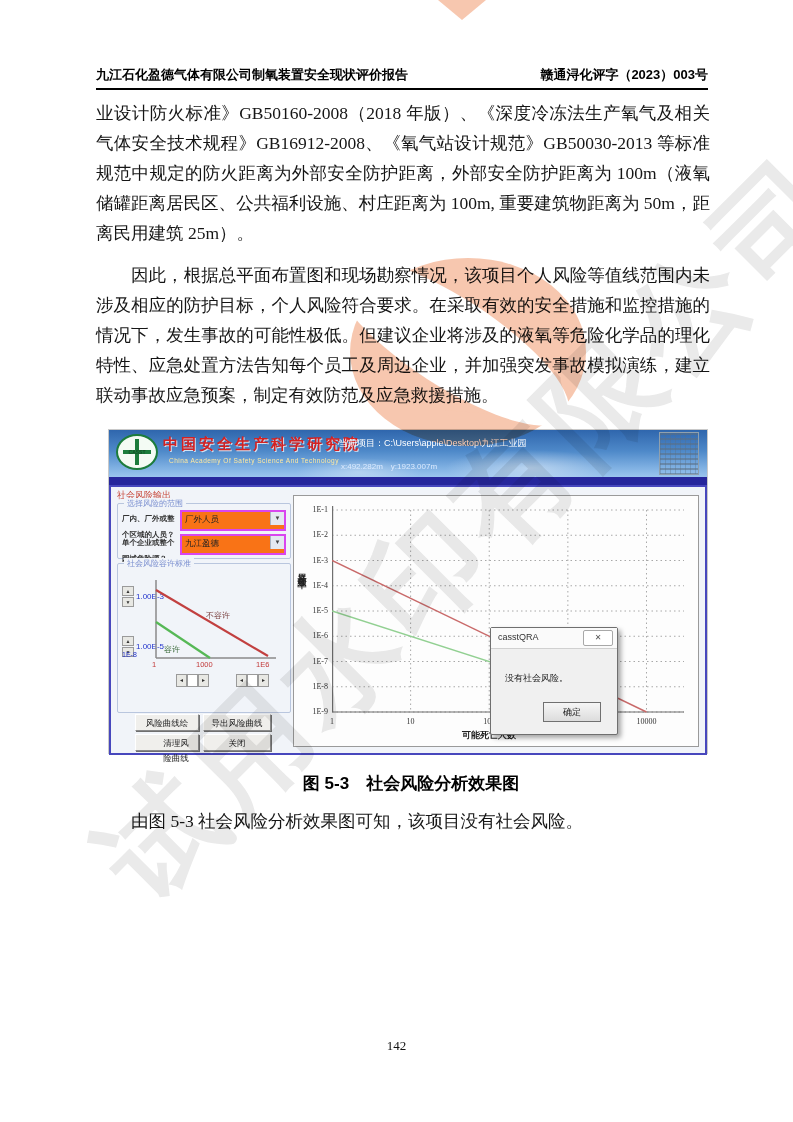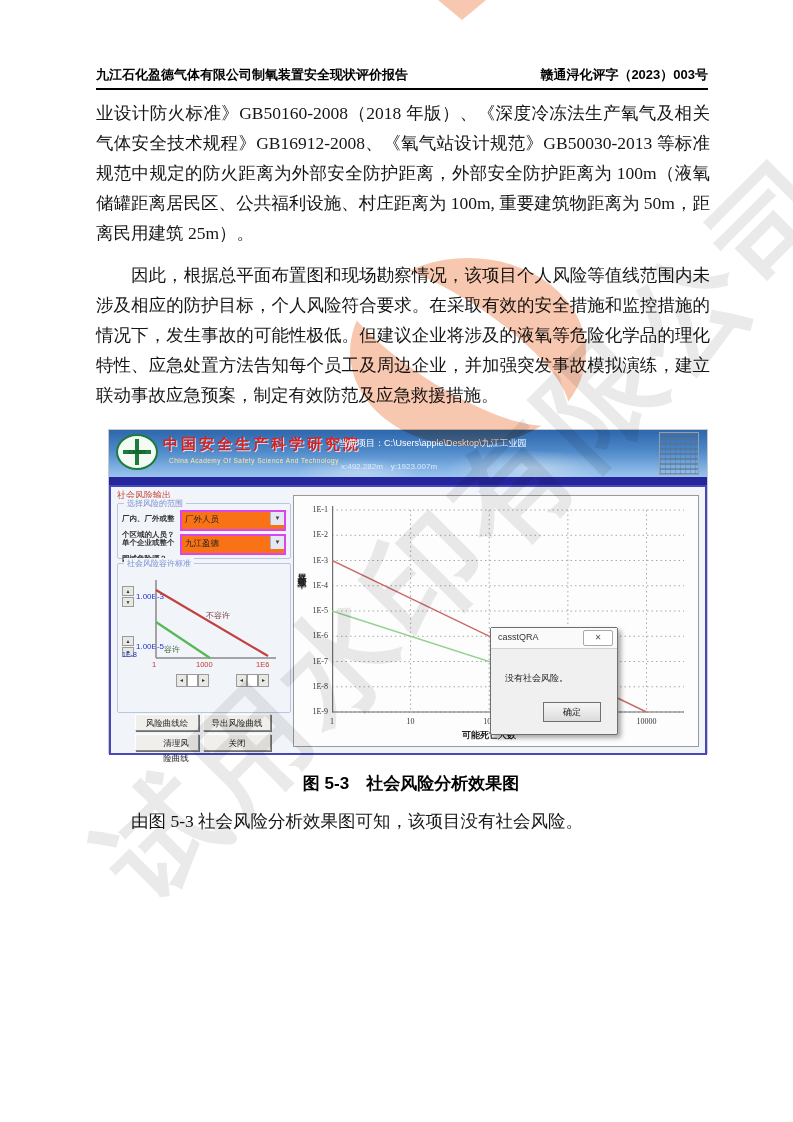--- a/index.html
+++ b/index.html
@@ -222,20 +222,21 @@
           <span class="dlg-close">✕</span>
         </div>
         <div class="dlg-msg">没有社会风险。</div>
         <button class="dlg-ok">确定</button>
       </div>
     </div>
   </div>
 
   <div class="fig-caption">图 5-3　社会风险分析效果图</div>
   <div class="para p3">由图 5-3 社会风险分析效果图可知，该项目没有社会风险。</div>
+  <div class="page-number">142</div>
 
   <svg class="wm-logo" width="240" height="204">
     <ellipse cx="120" cy="96" rx="118" ry="94" fill="#ef8f5f"></ellipse>
     <ellipse cx="103" cy="86" rx="138" ry="44" fill="#ffffff" transform="rotate(33 103 86)"></ellipse>
     <polygon points="97,154 142,158 118,188" fill="#ef8f5f"></polygon>
   </svg>
   <div class="wm-tip"></div>
   <div class="wm-text">试用水印有限公司</div>
 </div>
 

